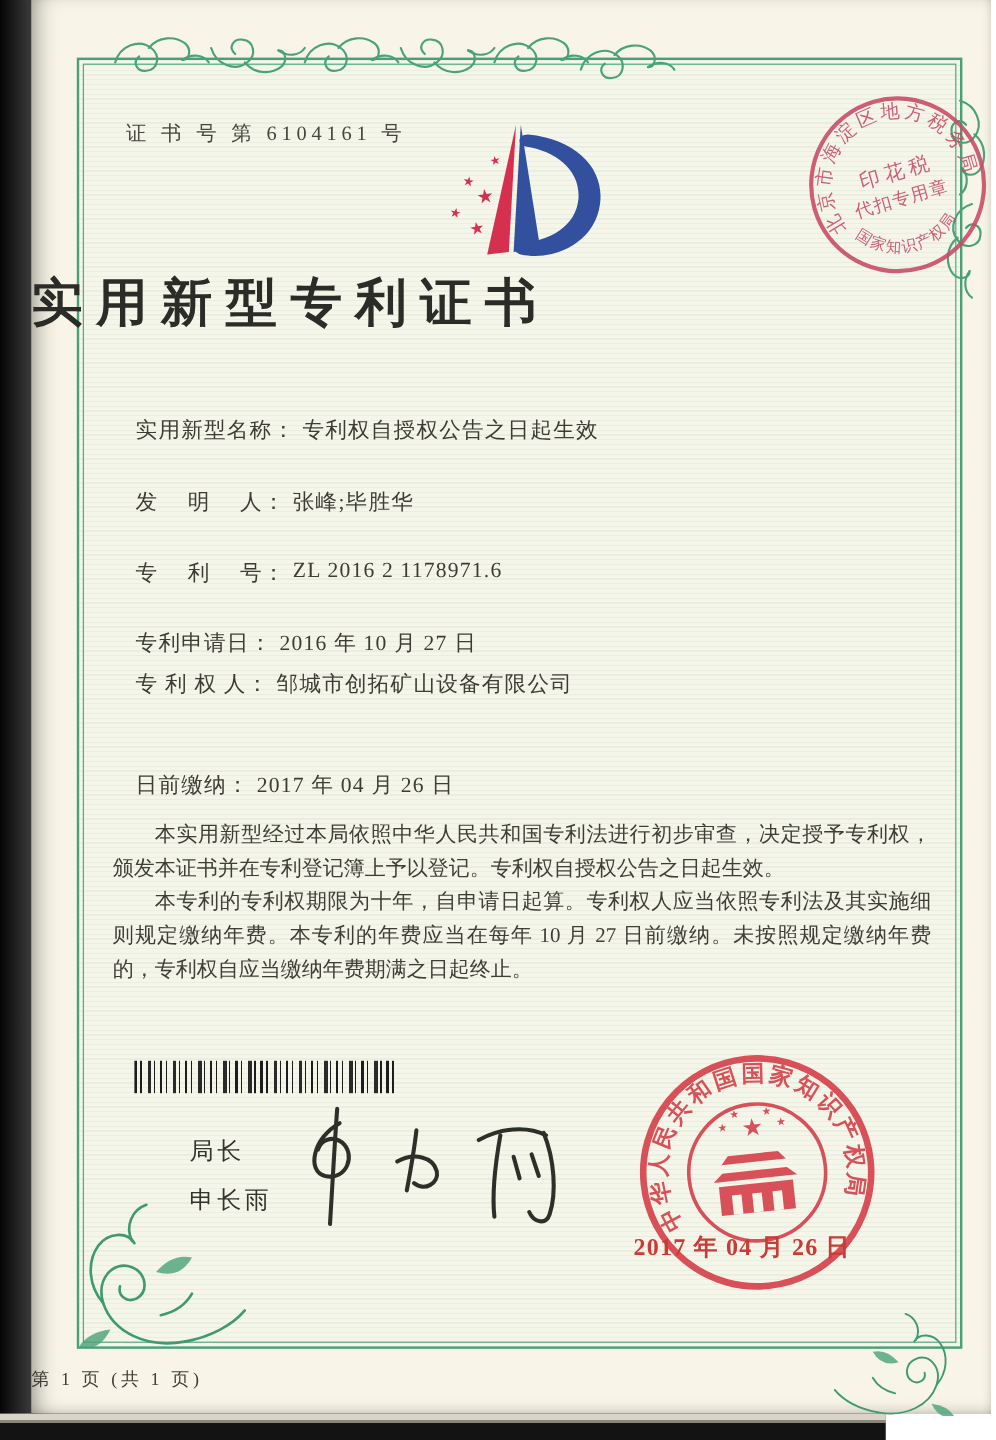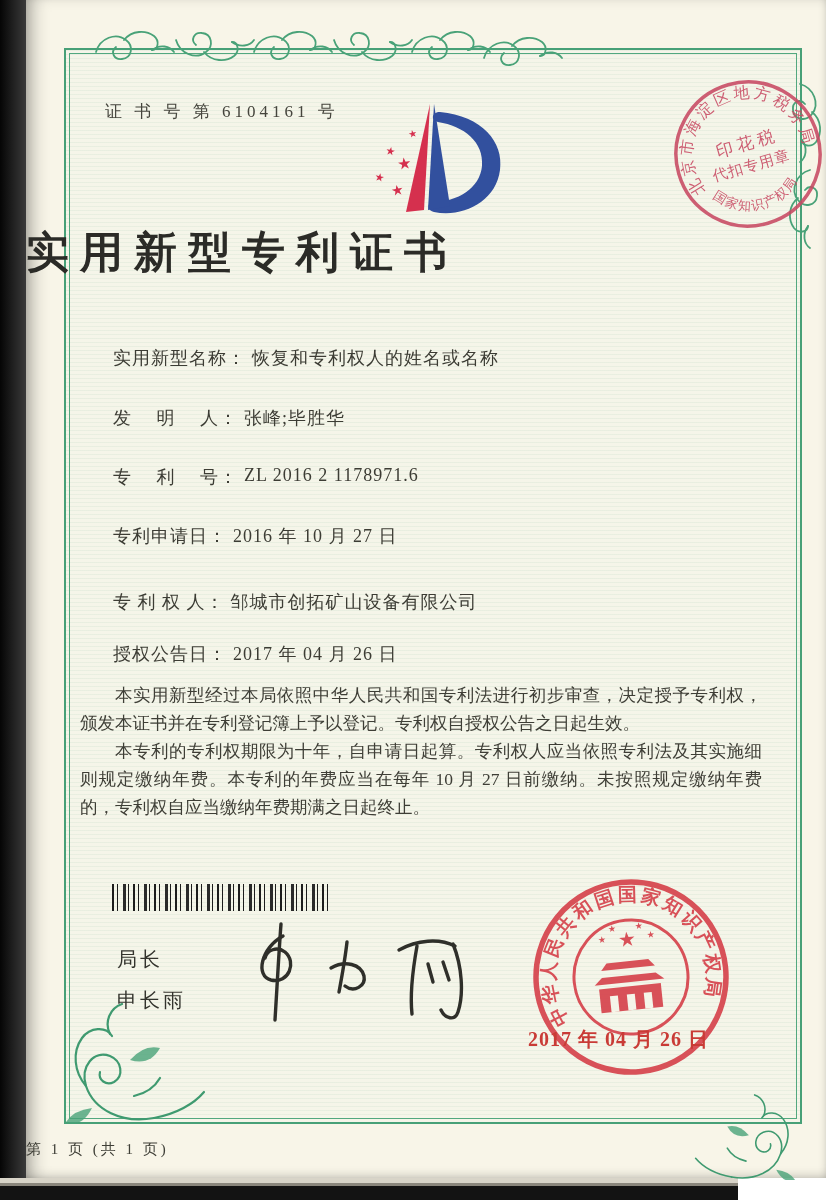--- a/index.html
+++ b/index.html
@@ -18,29 +18,29 @@
         background:repeating-linear-gradient(180deg,rgba(110,170,140,.09) 0 1px,rgba(0,0,0,0) 1px 4px),#f5f5e9;}
   .frame::before{content:"";position:absolute;inset:3px;border:1px solid #52a87f;}
   .ornaments{position:absolute;left:0;top:0;pointer-events:none;}
   .cert-no{position:absolute;left:79px;top:100px;font-size:17px;letter-spacing:4px;color:#45453d;}
   .logo{position:absolute;left:296px;top:90px;}
   .tax-stamp{position:absolute;left:644px;top:76px;opacity:.88;transform:rotate(-16deg);}
   .title{position:absolute;left:0;top:224px;width:100%;font-size:43px;
         font-weight:bold;letter-spacing:11px;color:#2b2b27;}
   .field-row{position:absolute;left:87px;display:flex;font-size:18px;color:#3c3c34;letter-spacing:1px;white-space:nowrap;}
   .field-row .val{margin-left:6px;}
-  .f0{top:346px;text-align:center;} .f1{top:406px;justify-content:center;} .f2{top:465px;} .f3{top:524px;} .f4{top:590px;} .f5{top:642px;}
-  .paragraphs{position:absolute;left:54px;top:681px;width:682px;font-size:17.5px;line-height:28px;
+  .f0{top:346px;text-align:center;} .f1{top:406px;justify-content:center;} .f2{top:465px;} .f3{top:524px;} .f4{top:558px;} .f5{top:642px;}
+  .paragraphs{position:absolute;left:68px;top:681px;width:682px;font-size:17.5px;line-height:28px;
         text-align:justify;color:#3e3e36;}
   .paragraphs p{margin:0;text-indent:2em;}
   .barcode{position:absolute;left:86px;top:884px;width:220px;height:27px;
         background:repeating-linear-gradient(90deg,#1d1d1d 0 2px,transparent 2px 5px,#1d1d1d 5px 6px,
         transparent 6px 11px,#2a2a2a 11px 14px,transparent 14px 16px,#1d1d1d 16px 17px,transparent 17px 21px);}
   .signer{position:absolute;left:91px;top:946px;font-size:20px;color:#33332d;letter-spacing:3px;}
-  .signer div{margin-bottom:14px;}
+  .signer div{margin-bottom:14px;margin-left:41px;}
   .signature{position:absolute;left:195px;top:916px;}
   .seal{position:absolute;left:500px;top:872px;opacity:.93;transform:rotate(-6deg);}
   .seal-date{position:absolute;left:502px;top:1026px;font-size:20px;font-weight:bold;
         color:#c93b36;letter-spacing:1px;white-space:nowrap;}
   .footer{position:absolute;left:0;top:1140px;width:100%;text-align:left;font-size:15px;
         letter-spacing:3px;color:#3e3e36;}
   svg text{font-family:"Liberation Serif","DejaVu Serif",serif;}
 </style>
 </head>
 <body>
@@ -109,40 +109,40 @@
         <textPath href="#taxBottom">国家知识产权局</textPath>
       </text>
       <text x="78" y="73" font-size="17" fill="#c84a63" text-anchor="middle">印 花 税</text>
       <text x="78" y="95" font-size="15" fill="#c84a63" text-anchor="middle" letter-spacing="1">代扣专用章</text>
     </svg>
 
     <div class="title">实用新型专利证书</div>
 
     <div class="field-row f0">
       <span class="lbl">实用新型名称：</span>
-      <span class="val">恢复和专利权人的姓名或名称</span>
+      <span class="val">专利权自授权公告之日起生效</span>
     </div>
     <div class="field-row f1">
       <span class="lbl">发　 明　 人：</span>
       <span class="val">张峰;毕胜华</span>
     </div>
     <div class="field-row f2">
       <span class="lbl">专　 利　 号：</span>
       <span class="val">ZL 2016 2 1178971.6</span>
     </div>
     <div class="field-row f3">
       <span class="lbl">专利申请日：</span>
       <span class="val">2016 年 10 月 27 日</span>
     </div>
     <div class="field-row f4">
       <span class="lbl">专 利 权 人：</span>
       <span class="val">邹城市创拓矿山设备有限公司</span>
     </div>
     <div class="field-row f5">
-      <span class="lbl">授权公告日：</span>
+      <span class="lbl">日前缴纳：</span>
       <span class="val">2017 年 04 月 26 日</span>
     </div>
 
     <div class="paragraphs">
       <p>本实用新型经过本局依照中华人民共和国专利法进行初步审查，决定授予专利权，颁发本证书并在专利登记簿上予以登记。专利权自授权公告之日起生效。</p>
       <p>本专利的专利权期限为十年，自申请日起算。专利权人应当依照专利法及其实施细则规定缴纳年费。本专利的年费应当在每年 10 月 27 日前缴纳。未按照规定缴纳年费的，专利权自应当缴纳年费期满之日起终止。</p>
     </div>
 
     <div class="barcode"></div>
 

